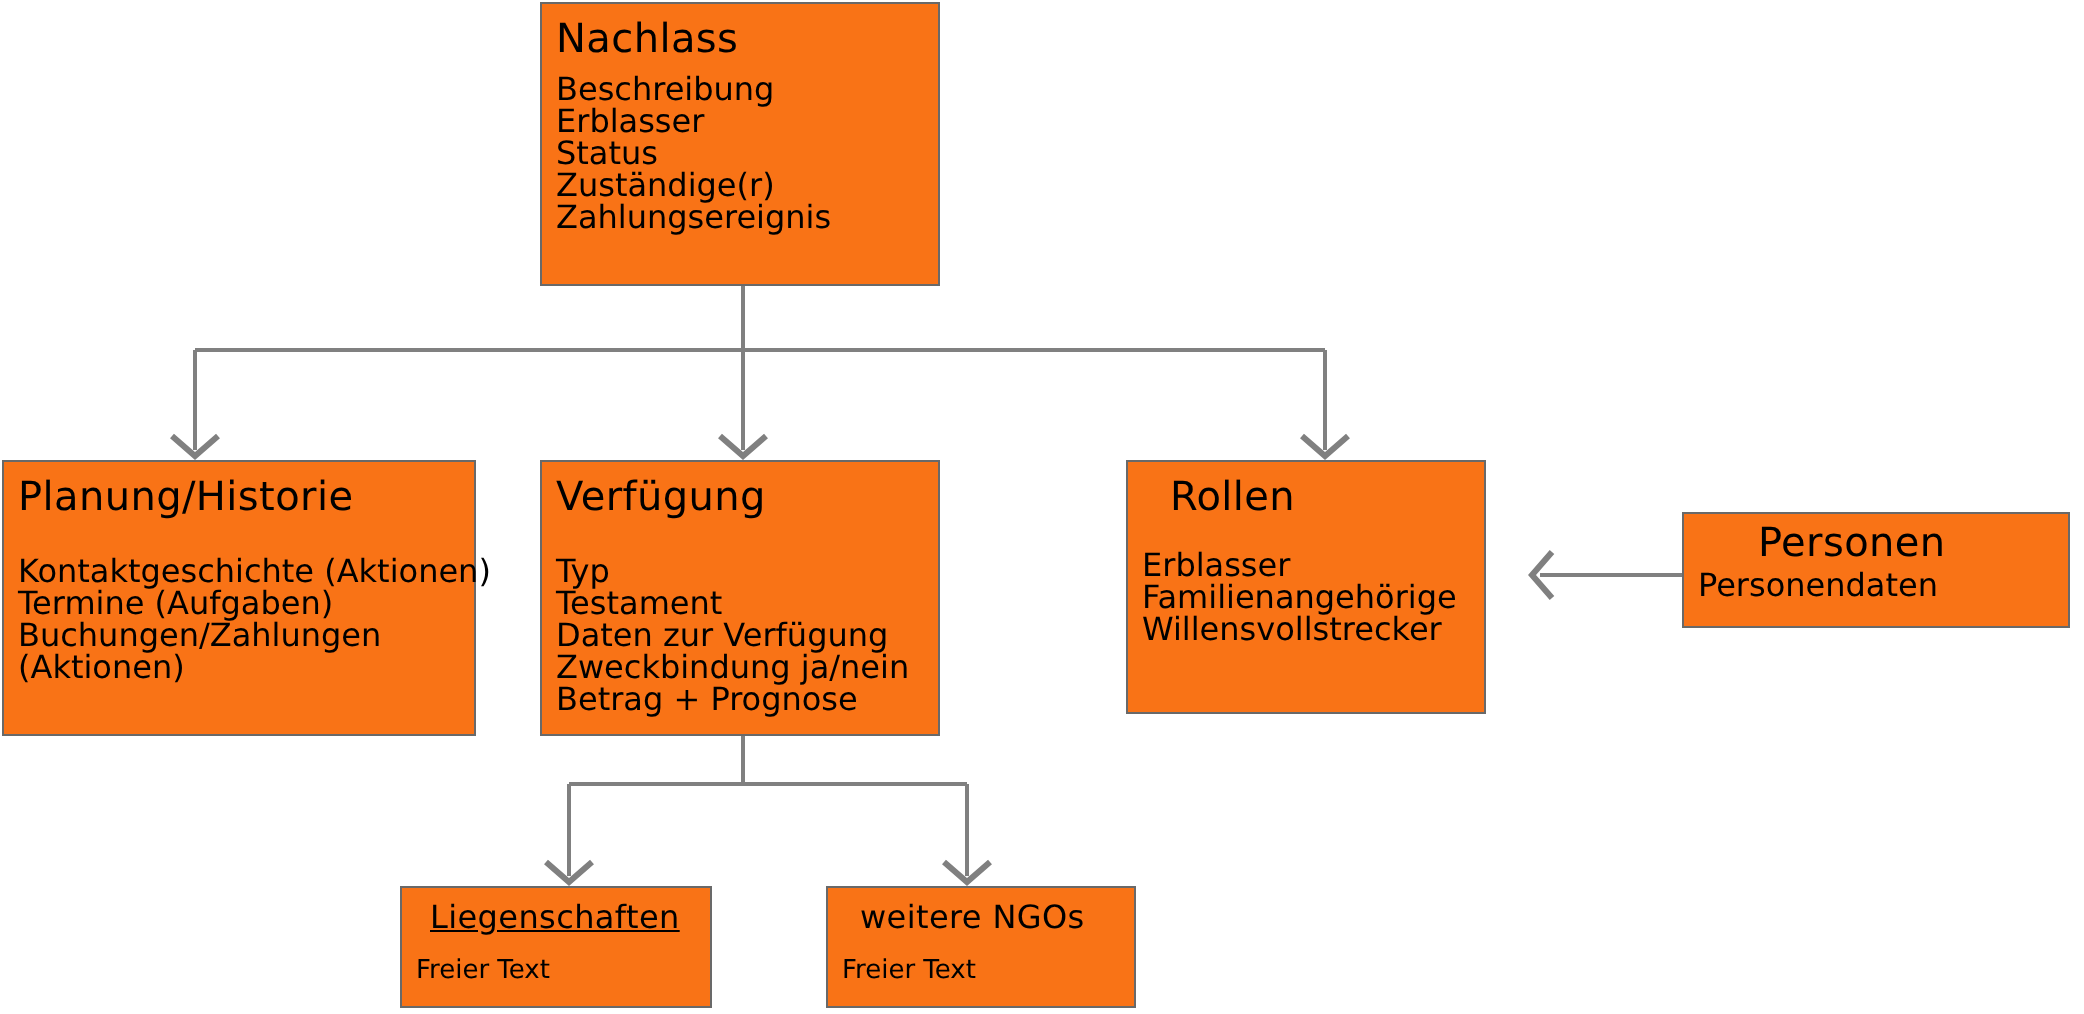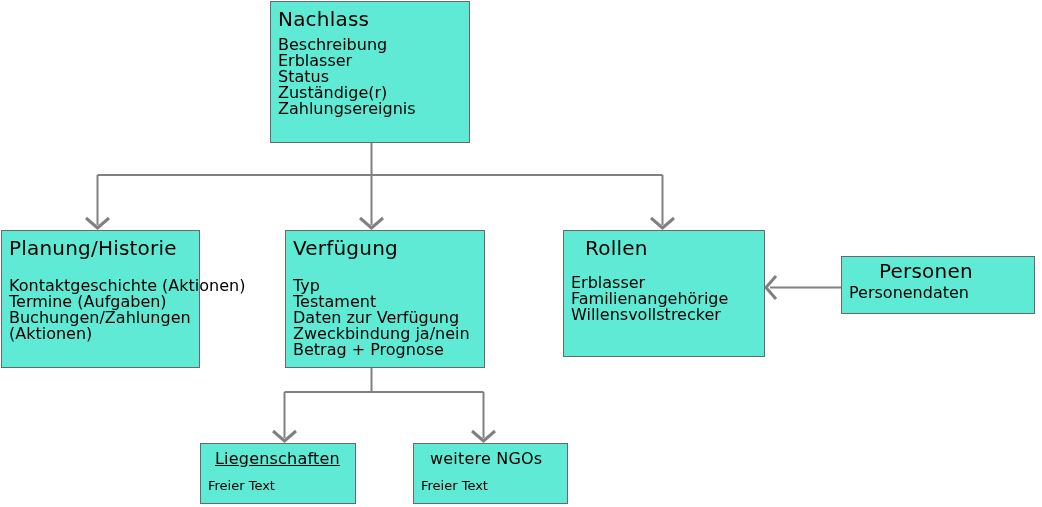--- a/index.html
+++ b/index.html
@@ -26,21 +26,21 @@
   svg.connectors path,
   svg.connectors polyline {
     fill: none;
     stroke: #808080;
   }
   svg.connectors path { stroke-width: 2; }
   svg.connectors polyline { stroke-width: 3; }
   .node {
     position: absolute;
     box-sizing: border-box;
-    background: #5eead4;
+    background: #f97316;
     border: 1.5px solid #696969;
     color: #000000;
     padding: 6px 7px;
   }
   .node-title {
     font-size: 20px;
     line-height: 1.15;
     letter-spacing: 0.2px;
     white-space: nowrap;
   }
@@ -48,25 +48,25 @@
     font-size: 16px;
   }
   .node-item {
     font-size: 16px;
     line-height: 16px;
     white-space: nowrap;
   }
   
   .node-nachlass      { left: 270px; top: 1px;   width: 200px; height: 142px; }
   .node-nachlass .node-title { margin-bottom: 6px; }
-  .node-planung       { left: 1px;   top: 230px; width: 199px; height: 138px; }
+  .node-planung       { left: 1px;   top: 230px; width: 237px; height: 138px; }
   .node-planung .node-title { margin-bottom: 18px; }
-  .node-verfuegung    { left: 285px; top: 230px; width: 200px; height: 138px; }
+  .node-verfuegung    { left: 270px; top: 230px; width: 200px; height: 138px; }
   .node-verfuegung .node-title { margin-bottom: 18px; }
-  .node-rollen        { left: 563px; top: 230px; width: 202px; height: 127px; }
+  .node-rollen        { left: 563px; top: 230px; width: 180px; height: 127px; }
   .node-rollen .node-title { margin-bottom: 15px; padding-left: 14px; }
   .node-personen      { left: 841px; top: 256px; width: 194px; height: 58px; padding-top: 3px; }
   .node-personen .node-title { padding-left: 30px; margin-bottom: 2px; }
   .node-liegenschaften { left: 200px; top: 443px; width: 156px; height: 61px; }
   .node-liegenschaften .node-title { padding-left: 7px; margin-bottom: 10px; text-decoration: underline; }
   .node-liegenschaften .node-item { font-size: 13px; }
   .node-weitere-ngos  { left: 413px; top: 443px; width: 155px; height: 61px; }
   .node-weitere-ngos .node-title { padding-left: 9px; margin-bottom: 10px; }
   .node-weitere-ngos .node-item { font-size: 13px; }
 </style>

